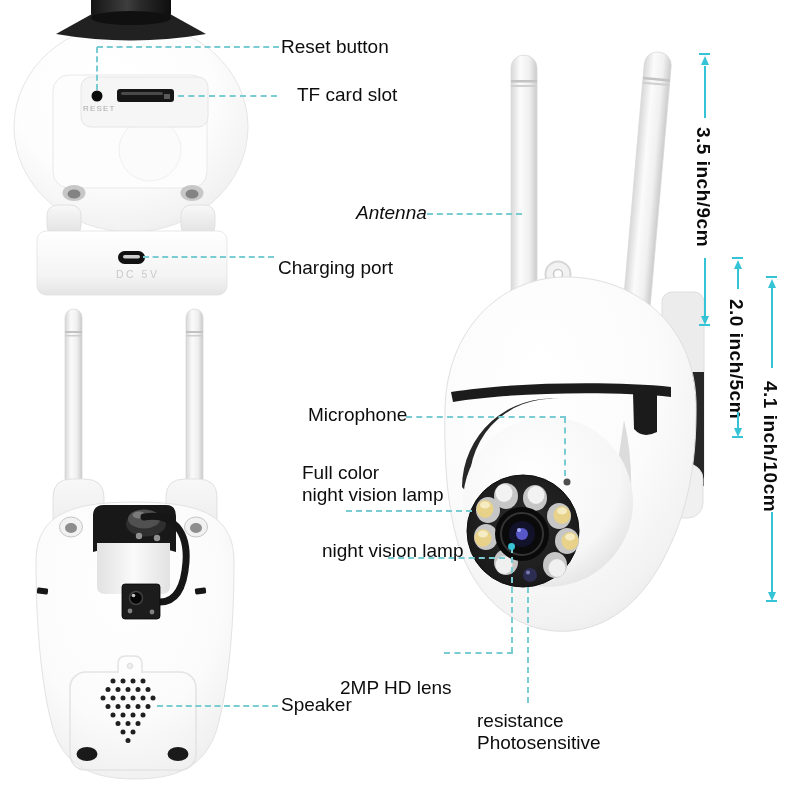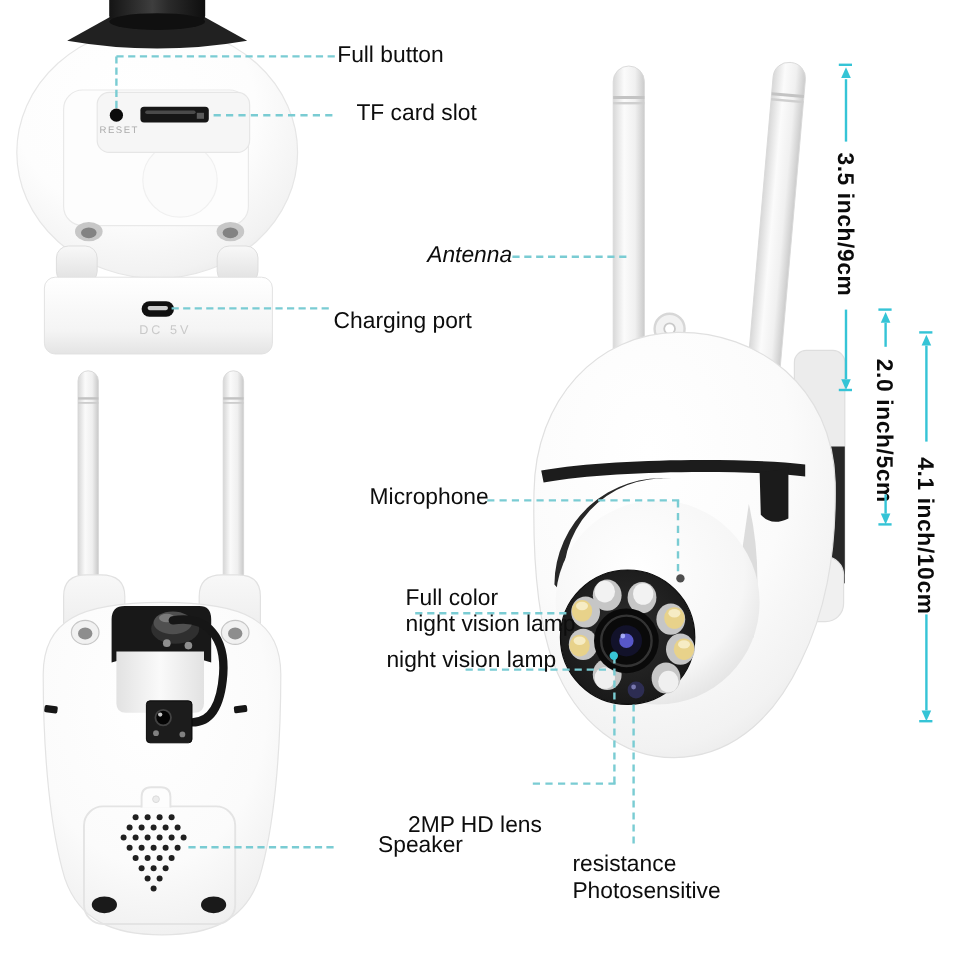--- a/index.html
+++ b/index.html
@@ -289,34 +289,34 @@
   <div class="leader-h" style="left:406px;top:416px;width:160px;"></div>
   <div class="leader-v" style="left:564px;top:417px;height:59px;"></div>
   <div class="leader-h" style="left:346px;top:510px;width:126px;"></div>
   <div class="leader-h" style="left:388px;top:557px;width:117px;"></div>
   <div class="leader-h" style="left:444px;top:652px;width:69px;"></div>
   <div class="leader-v" style="left:511px;top:547px;height:106px;"></div>
   <div class="leader-dot" style="left:508px;top:543px;"></div>
   <div class="leader-h" style="left:157px;top:705px;width:121px;"></div>
   <div class="leader-v" style="left:527px;top:587px;height:116px;"></div>
 
-  <div class="callout" style="left:281px;top:36px;">Full button</div>
+  <div class="callout" style="left:281px;top:36px;">Reset button</div>
   <div class="callout" style="left:297px;top:84px;">TF card slot</div>
   <div class="callout" style="left:356px;top:202px;font-style:italic;">Antenna</div>
   <div class="callout" style="left:278px;top:257px;">Charging port</div>
   <div class="callout" style="left:308px;top:404px;">Microphone</div>
-  <div class="callout" style="left:302px;top:488px;margin-left:36px;">
+  <div class="callout" style="left:302px;top:462px;">
     <div>Full color</div>
     <div>night vision lamp</div>
   </div>
   <div class="callout" style="left:322px;top:540px;">
     <div>night vision lamp</div>
   </div>
   <div class="callout" style="left:340px;top:642px;margin-top:35px;">2MP HD lens</div>
-  <div class="callout" style="left:281px;top:694px;margin-left:34px;">Speaker</div>
+  <div class="callout" style="left:281px;top:694px;">Speaker</div>
   <div class="callout" style="left:477px;top:710px;">
     <div>resistance</div>
     <div>Photosensitive</div>
   </div>
 
   <div class="dim-tick" style="left:699px;top:53px;"></div>
   <div class="dim-arrow-up" style="left:700.5px;top:56px;"></div>
   <div class="dim-stem" style="left:704px;top:66px;height:52px;"></div>
   <div class="dim-label" style="left:692px;top:127px;">3.5 inch/9cm</div>
   <div class="dim-stem" style="left:704px;top:258px;height:58px;"></div>

